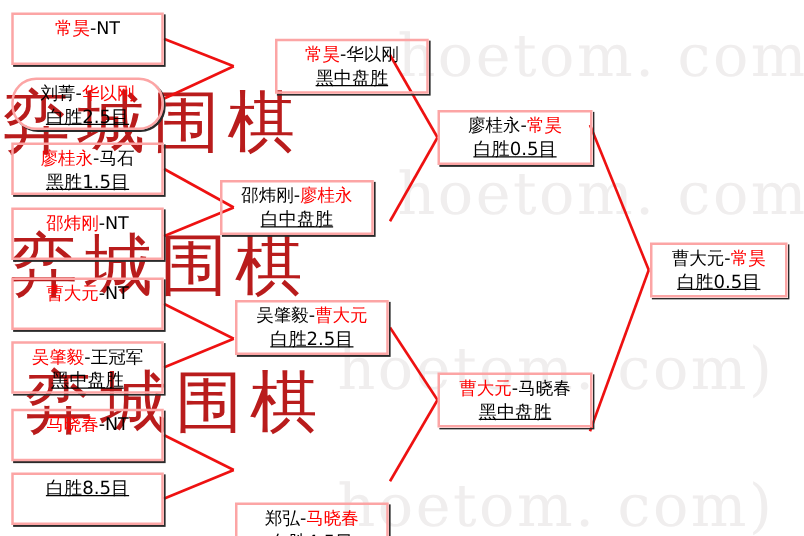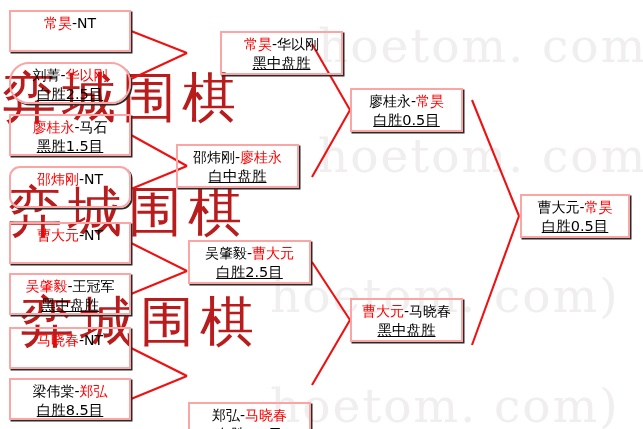--- a/index.html
+++ b/index.html
@@ -76,21 +76,21 @@
     color: #000000;
   }
   .node .line2 {
     font-size: 14.5px;
     text-decoration: underline;
   }
   .hl { color: #ff0000; }
   .dim { color: #000000; }
   .node.r1 { width: 122px; height: 42px; }
   .node.r2 { width: 123px; height: 44px; }
-  .node.r3 { width: 113px; height: 44px; }
+  .node.r3 { width: 124px; height: 44px; }
   .node.r4 { width: 110px; height: 44px; text-align: right; }
 </style>
 </head>
 <body>
 
 <div id="bracket-root">
 
   <div class="wm-layer">
     <div class="wm-cjk" style="left:8px;  top:176px;">弈城围棋</div>
     <div class="wm-cjk" style="left:20px; top:286px;">弈城围棋</div>
@@ -132,42 +132,41 @@
   <div class="node r1" style="left:9px;  top:62px;border-radius:20px;">
     <div class="line1"><span class="dim">刘菁</span><span>-</span><span class="hl">华以刚</span></div>
     <div class="line2">白胜2.5目</div>
   </div>
 
   <div class="node r1" style="left:9px;  top:114px;">
     <div class="line1"><span class="hl">廖桂永</span><span>-</span><span class="dim">马石</span></div>
     <div class="line2">黑胜1.5目</div>
   </div>
 
-  <div class="node r1" style="left:9px;  top:166px;border-radius:11px;">
+  <div class="node r1" style="left:9px;  top:166px;">
     <div class="line1"><span class="hl">邵炜刚</span><span>-</span><span class="dim">NT</span></div>
 
   </div>
 
   <div class="node r1" style="left:9px;  top:222px;">
     <div class="line1"><span class="hl">曹大元</span><span>-</span><span class="dim">NT</span></div>
 
   </div>
 
   <div class="node r1" style="left:9px;  top:273px;">
     <div class="line1"><span class="hl">吴肇毅</span><span>-</span><span class="dim">王冠军</span></div>
     <div class="line2">黑中盘胜</div>
   </div>
 
   <div class="node r1" style="left:9px;  top:327px;">
     <div class="line1"><span class="hl">马晓春</span><span>-</span><span class="dim">NT</span></div>
 
   </div>
 
   <div class="node r1" style="left:9px;  top:378px;">
-    <div class="line1"><span class="dim">梁伟棠</span><span>-</span><span class="hl">郑弘</span></div>
     <div class="line2">白胜8.5目</div>
   </div>
 
   <div class="node r2" style="left:188px; top:31px;margin-left:32px;">
     <div class="line1"><span class="hl">常昊</span><span>-</span><span class="dim">华以刚</span></div>
     <div class="line2">黑中盘胜</div>
   </div>
 
   <div class="node r2" style="left:176px; top:144px;">
     <div class="line1"><span class="dim">邵炜刚</span><span>-</span><span class="hl">廖桂永</span></div>

